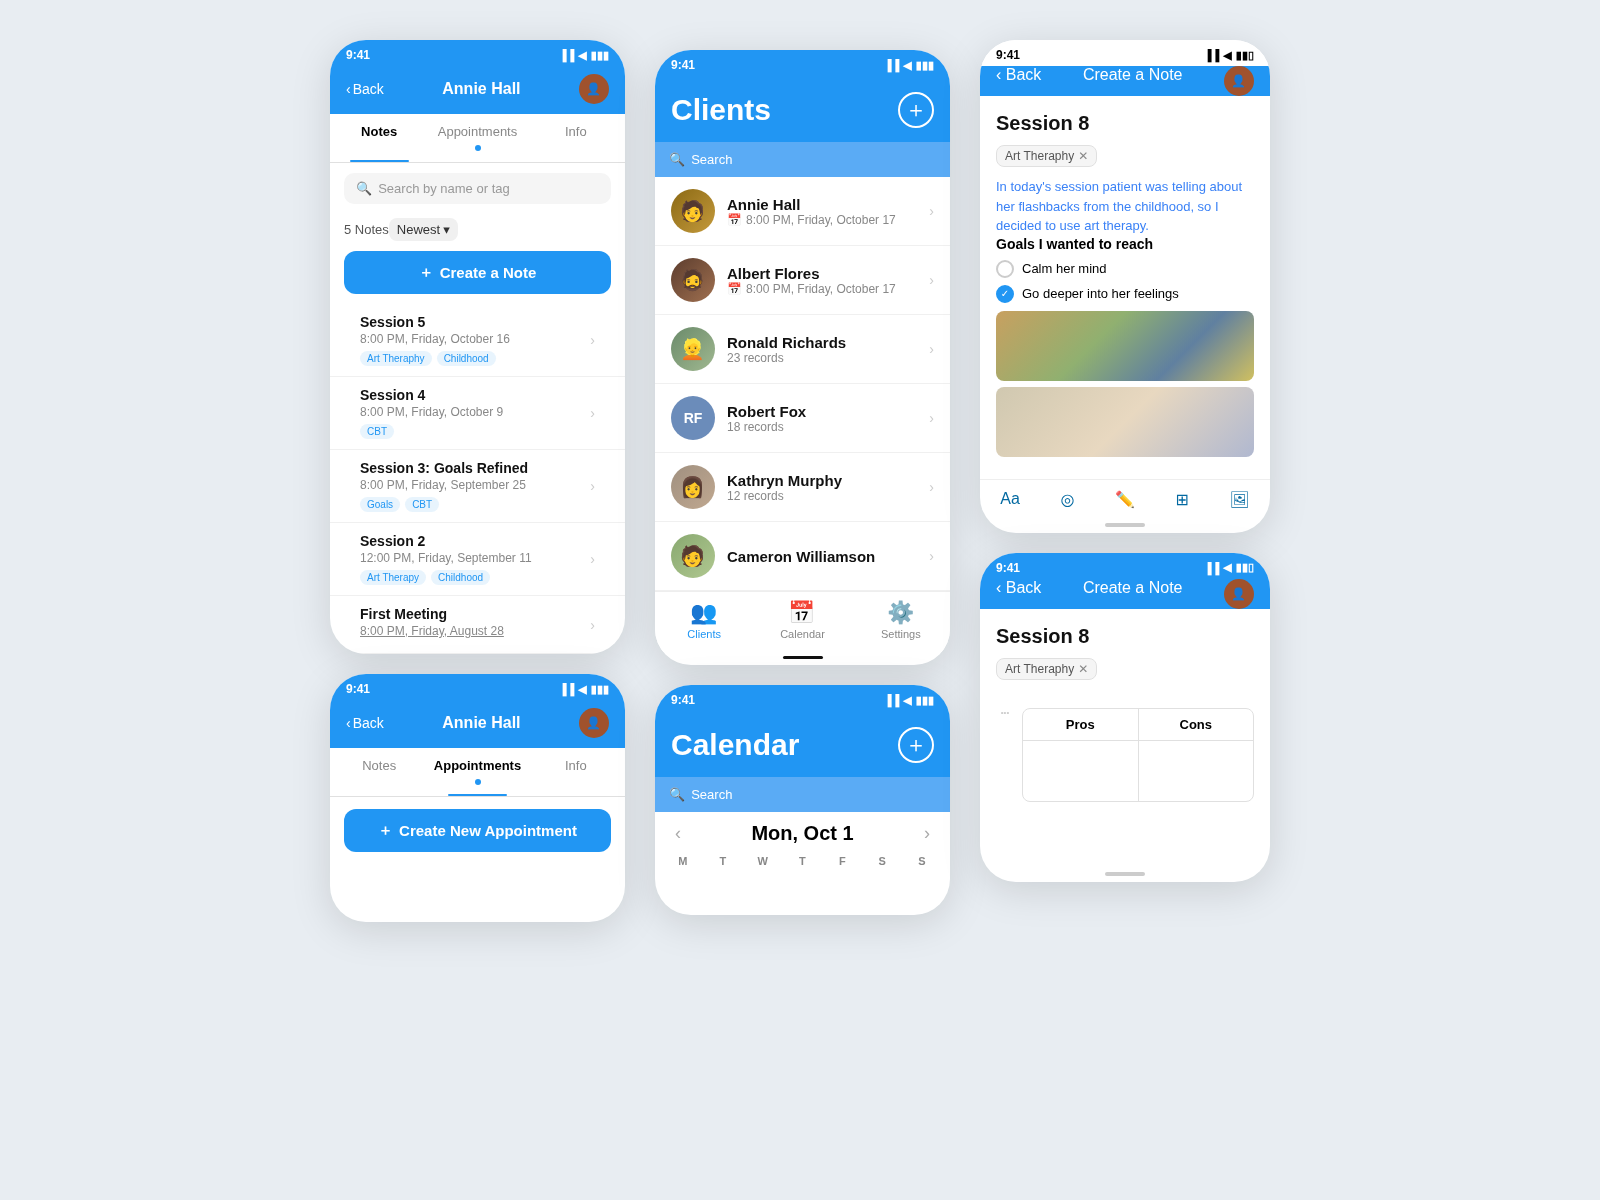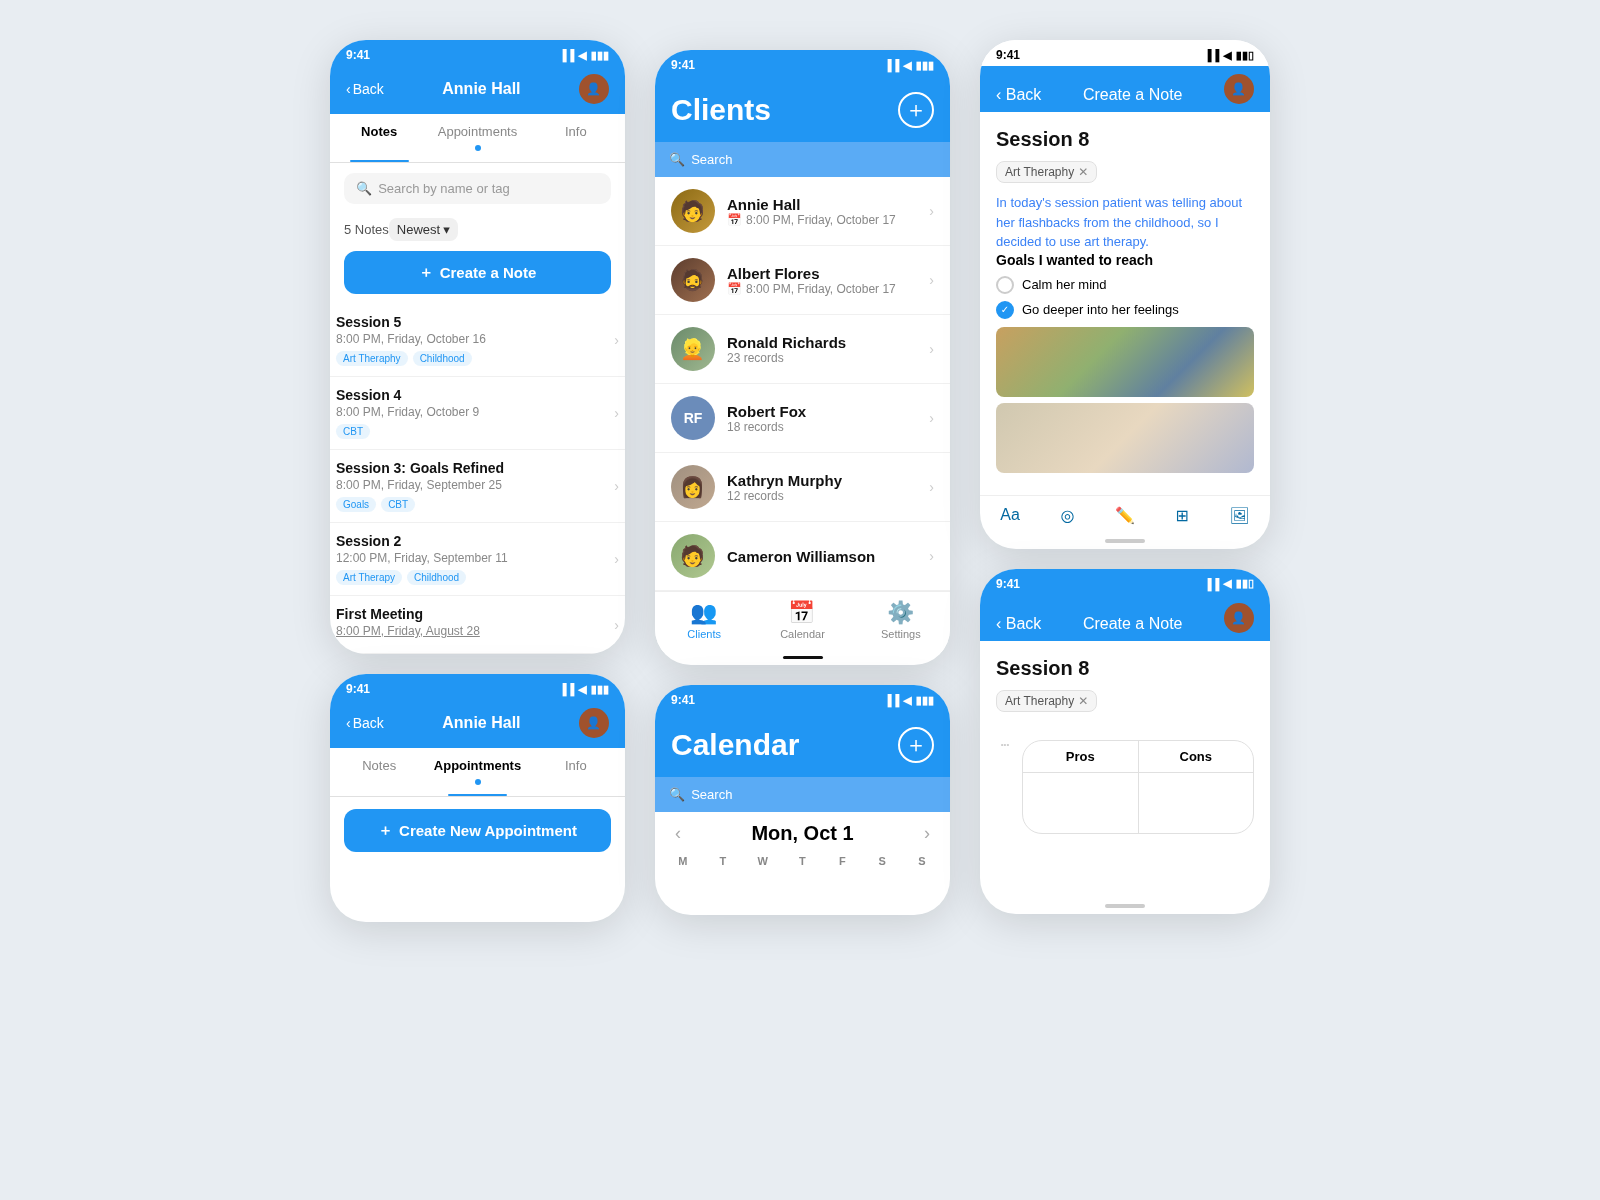--- a/index.html
+++ b/index.html
@@ -121,21 +121,21 @@
       cursor: pointer;
       display: flex;
       align-items: center;
       justify-content: center;
       gap: 6px;
       width: calc(100% - 28px);
     }
 
     
     .session-item {
-      padding: 10px 6px;
+      padding: 10px 30px;
       border-bottom: 1px solid #f0f0f0;
       display: flex;
       align-items: center;
       justify-content: space-between;
     }
     .session-info { flex: 1; }
     .session-title { font-size: 14px; font-weight: 600; color: #111; margin-bottom: 2px; }
     .session-date { font-size: 12px; color: #888; margin-bottom: 5px; }
     .tag-row { display: flex; gap: 5px; flex-wrap: wrap; }
     .tag {
@@ -223,22 +223,22 @@
       border-radius: 36px;
       overflow: hidden;
       box-shadow: 0 8px 40px rgba(0,0,0,0.13);
       display: flex;
       flex-direction: column;
       width: 290px;
     }
     .note-header-bar {
       background: #2196f3;
       color: #fff;
-      display: flex; align-items: flex-end; justify-content: space-between;
-      padding: 8px 16px;
+      display: flex; align-items: flex-start; justify-content: space-between;
+      padding: 0 16px;
       gap: 40px;
     }
     .note-content { padding: 16px; flex: 1; overflow: hidden; }
     .note-title { font-size: 20px; font-weight: 700; margin-bottom: 10px; color: #111; }
     .note-tag {
       display: inline-flex; align-items: center; gap: 4px;
       background: #f5f5f5; border: 1px solid #e0e0e0;
       border-radius: 8px; padding: 3px 8px; font-size: 12px; color: #555;
       margin-bottom: 10px;
     }
@@ -699,21 +699,21 @@
       <div class="note-title">Session 8</div>
       <div class="note-tag">
         <span>Art Theraphy</span>
         <span class="x">✕</span>
       </div>
       
       <div style="display:flex; align-items:flex-start; gap:8px; margin-top:10px;">
         <div style="width:18px; display:flex; flex-direction:column; padding-top:8px; gap:2px;">
           <span style="font-size:8px; color:#ccc; display:block; text-align:center;">•••</span>
         </div>
-        <div class="pros-cons-table" style="flex:1;border-radius:20px;">
+        <div class="pros-cons-table" style="flex:1;">
           <div class="pros-cons-header">
             <div class="pros-cons-col">Pros</div>
             <div class="pros-cons-col">Cons</div>
           </div>
           <div class="pros-cons-body">
             <div class="pros-cons-body-col"></div>
             <div class="pros-cons-body-col"></div>
           </div>
         </div>
       </div>

